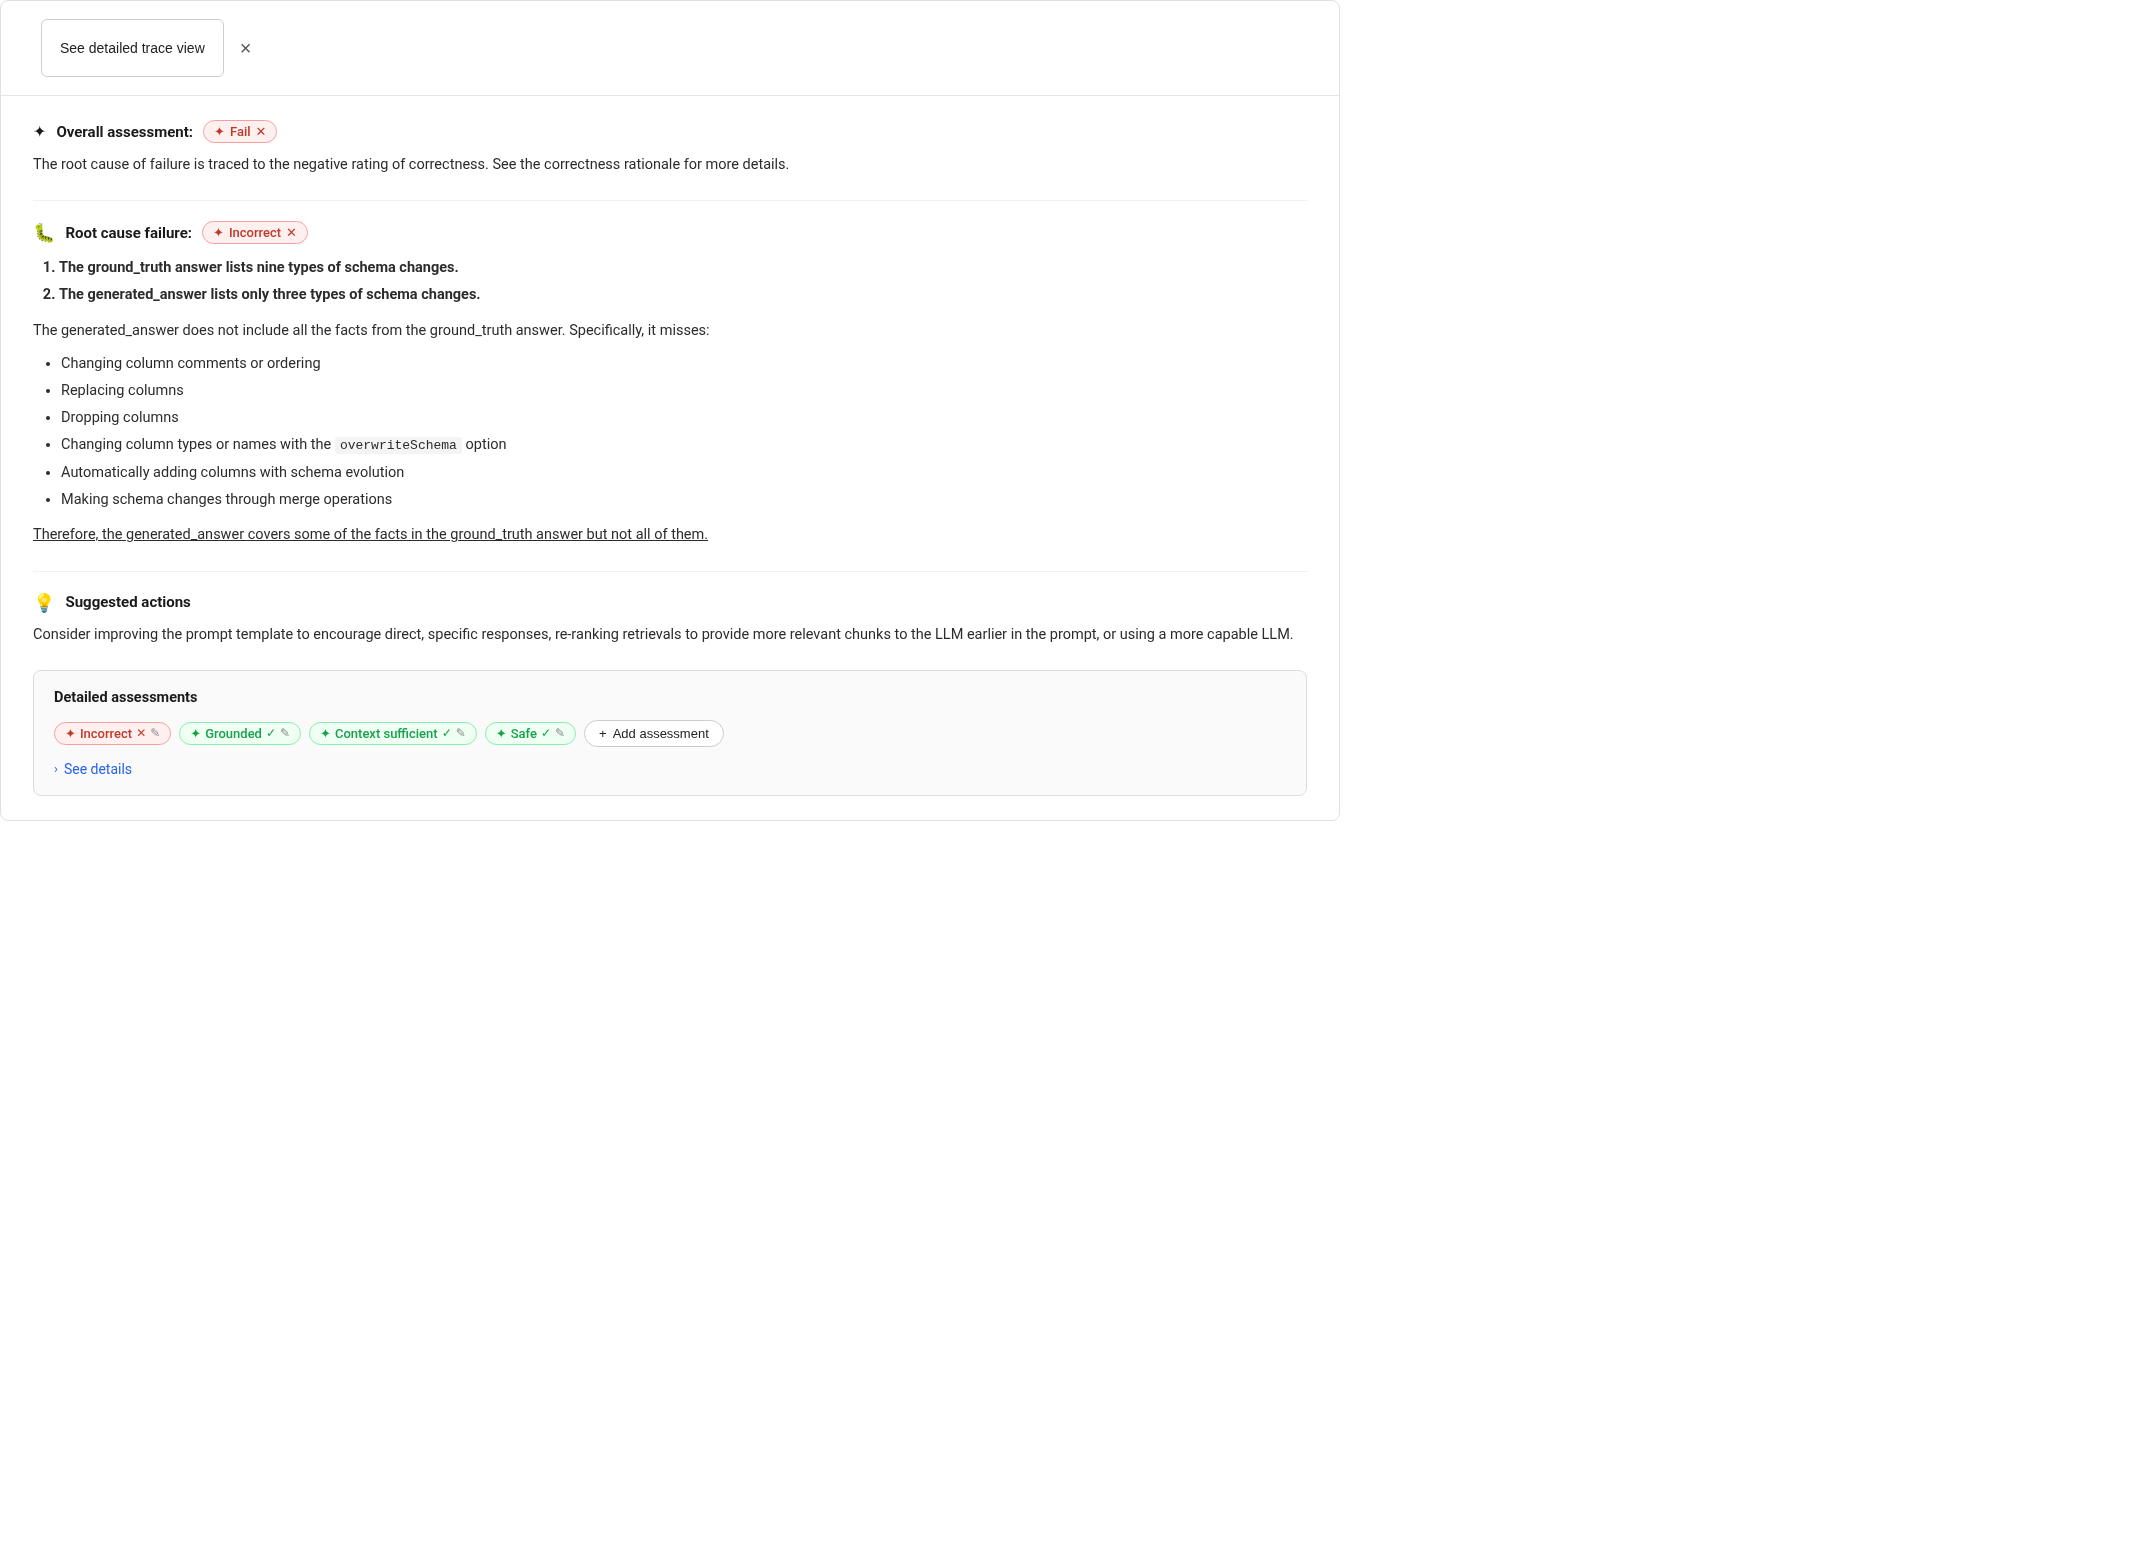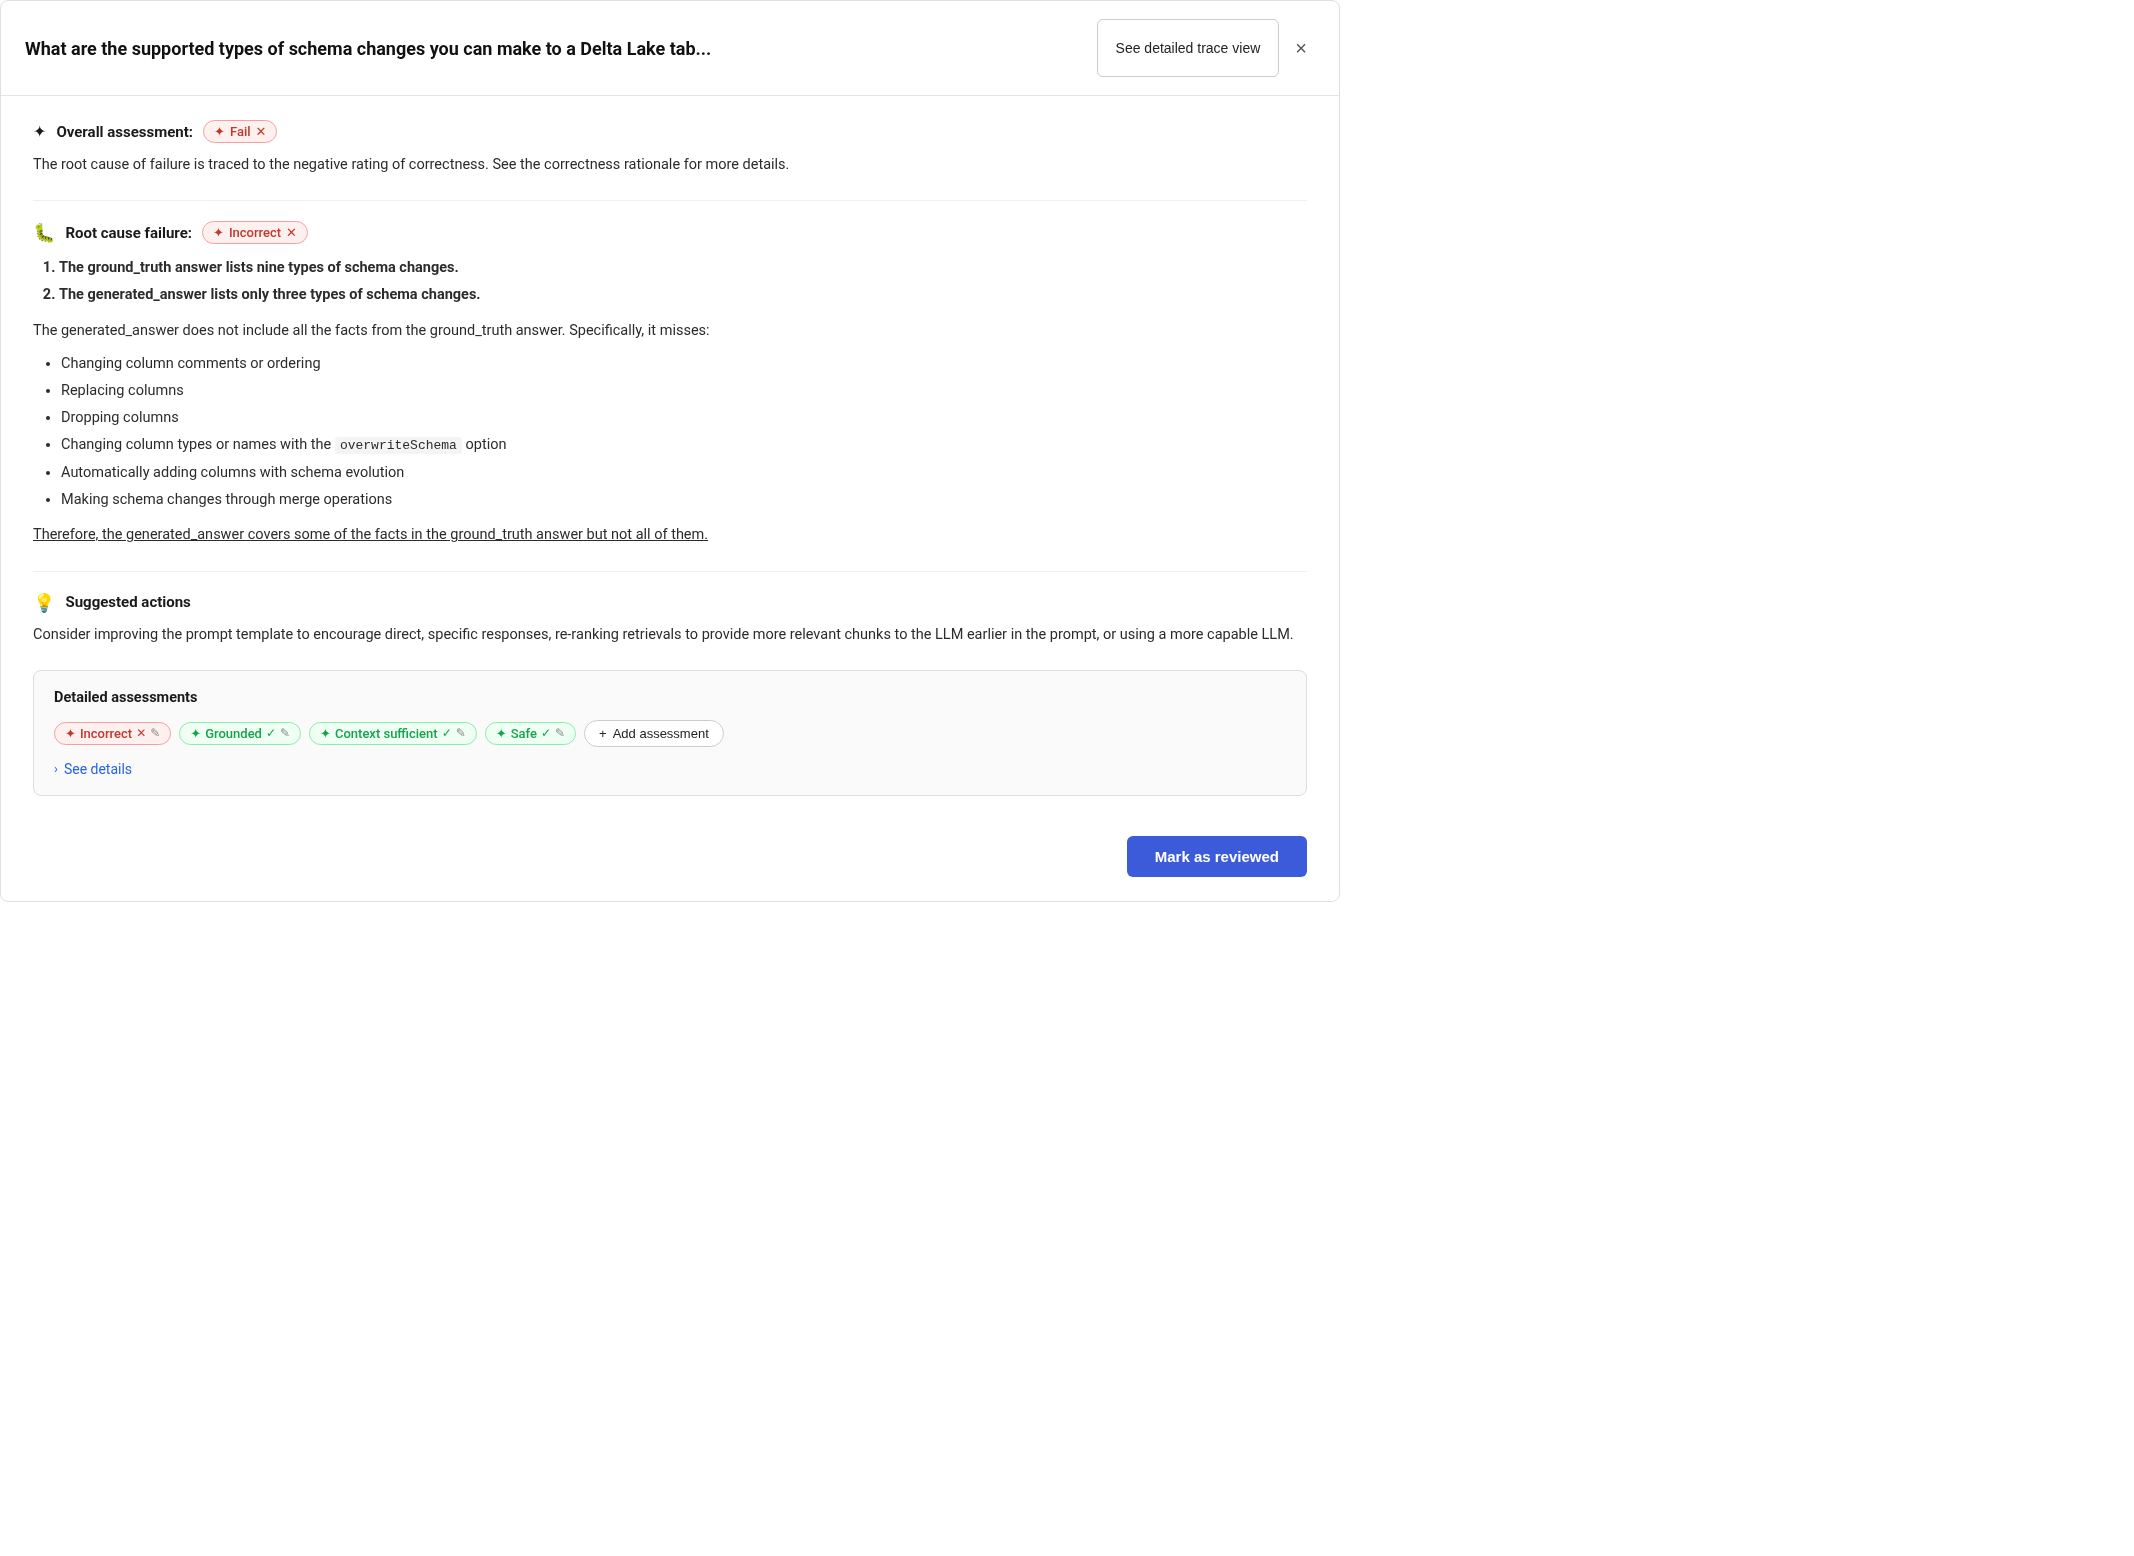--- a/index.html
+++ b/index.html
@@ -207,21 +207,20 @@
     .sparkle-icon {
       font-size: 16px;
     }
   </style>
 </head>
 <body>
 
 <div class="panel">
 
   <div class="header">
-    <span class="header-title">What are the supported types of schema changes you can make to a Delta Lake tab...</span>
     <div class="header-actions">
       <button class="btn-trace">See detailed trace view</button>
       <button class="btn-close">×</button>
     </div>
   </div>
 
   <div class="content">
 
     <div class="section">
       <div class="section-header">
@@ -314,16 +313,13 @@
         </button>
       </div>
       <div class="see-details-row">
         <span class="chevron-icon">›</span>
         <a class="see-details-link">See details</a>
       </div>
     </div>
 
   </div>
 
-  <div class="footer-row">
-    <button class="btn-mark-reviewed">Mark as reviewed</button>
-  </div>
 </div>
 
 </body></html>

